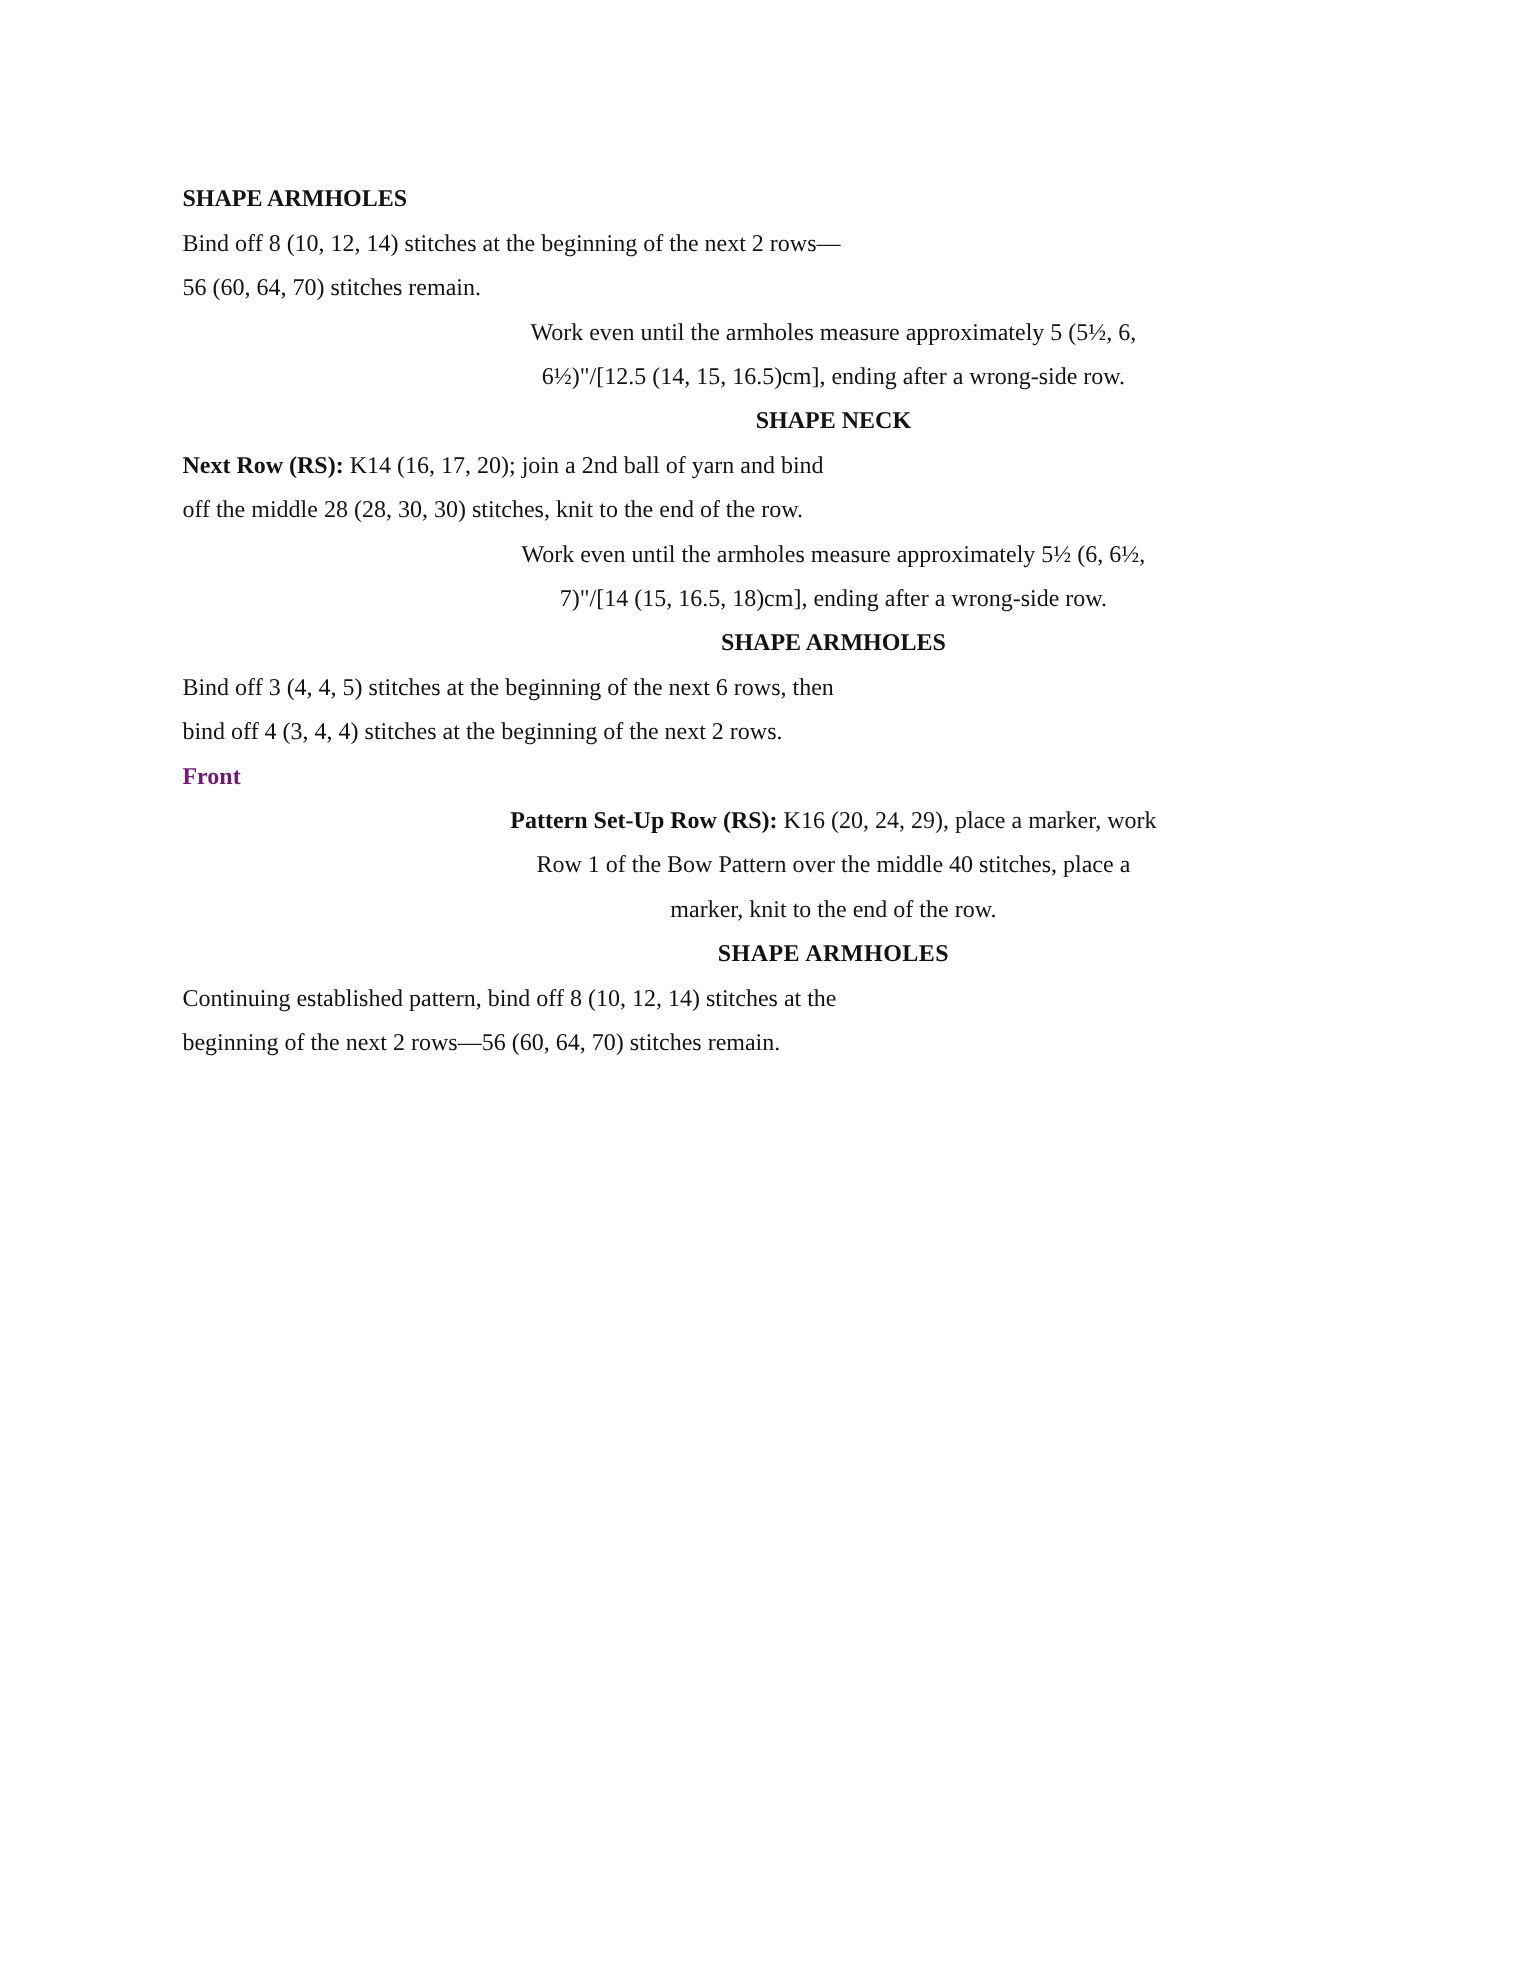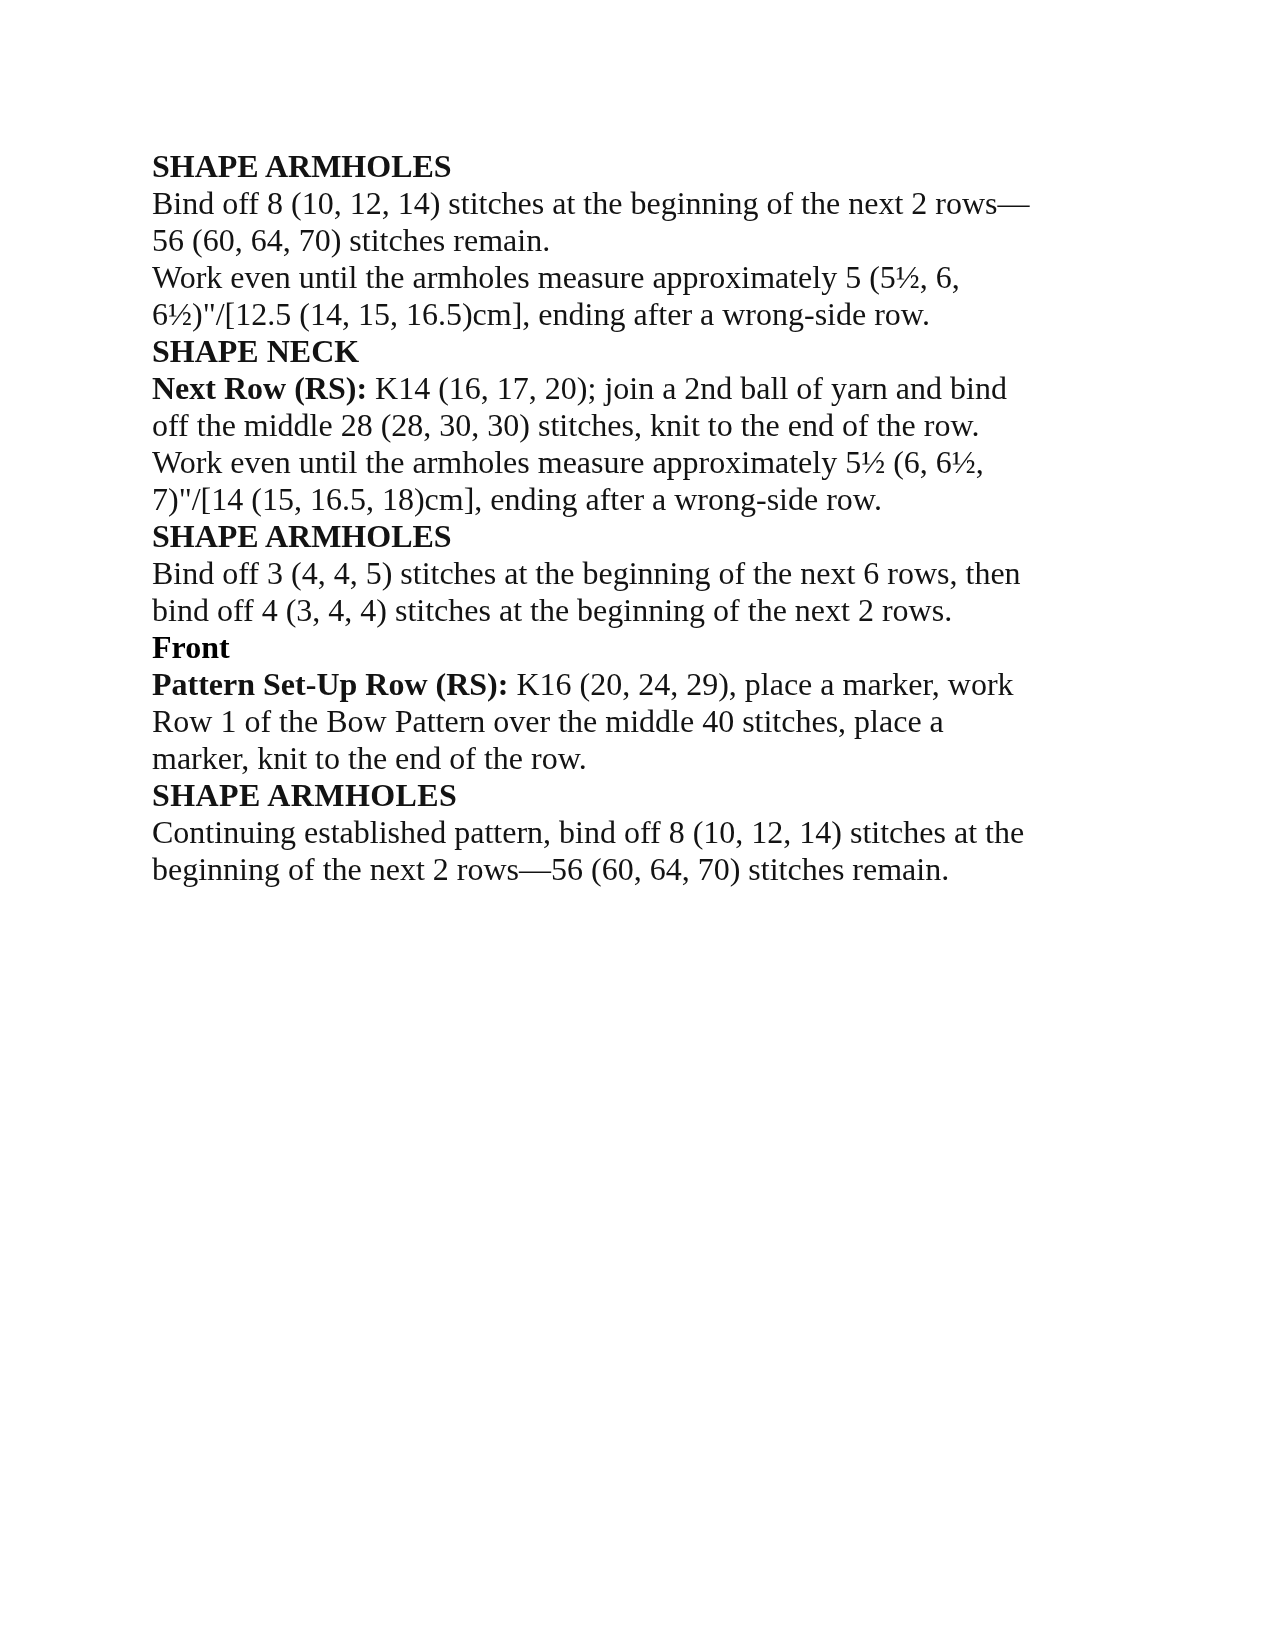--- a/index.html
+++ b/index.html
@@ -8,33 +8,33 @@
     background: #ffffff;
   }
   .page {
     position: relative;
     width: 1275px;
     height: 1650px;
     box-sizing: border-box;
     background: #ffffff;
     padding: 148px 38px 0 152px;
     font-family: "Liberation Serif", "DejaVu Serif", serif;
-    font-size: 32px;
+    font-size: 20px;
     line-height: 37px;
     color: #131313;
     overflow: hidden;
   }
   .page p, .page h2, .page h3 {
     margin: 0;
     padding: 0;
     white-space: pre-line;
     font-size: inherit;
     line-height: inherit;
   }
-  .gap { margin-top: 33px; }
+  .gap { margin-top: 33px; text-align: center; }
   .h {
     font-weight: bold;
   }
   .h-small {
     font-weight: bold;
     font-size: 23px;
     letter-spacing: 0.4px;
   }
   .h-front {
     font-weight: bold;
@@ -61,21 +61,21 @@
 
 
   <p class="body gap">Work even until the armholes measure approximately 5½ (6, 6½,
 7)"/[14 (15, 16.5, 18)cm], ending after a wrong-side row.</p>
 
   <h2 class="h gap">SHAPE ARMHOLES</h2>
 
   <p class="body">Bind off 3 (4, 4, 5) stitches at the beginning of the next 6 rows, then
 bind off 4 (3, 4, 4) stitches at the beginning of the next 2 rows.</p>
 
-  <h3 class="h-front" style="color: #000000;">Front</h3>
+  <h3 class="h-front" style="color: #701a75;">Front</h3>
 
 
   <p class="body gap"><strong>Pattern Set-Up Row (RS):</strong><span> K16 (20, 24, 29), place a marker, work
 Row 1 of the Bow Pattern over the middle 40 stitches, place a
 marker, knit to the end of the row.</span></p>
 
 
   <h2 class="h-small gap">SHAPE ARMHOLES</h2>
 
   <p class="body">Continuing established pattern, bind off 8 (10, 12, 14) stitches at the

